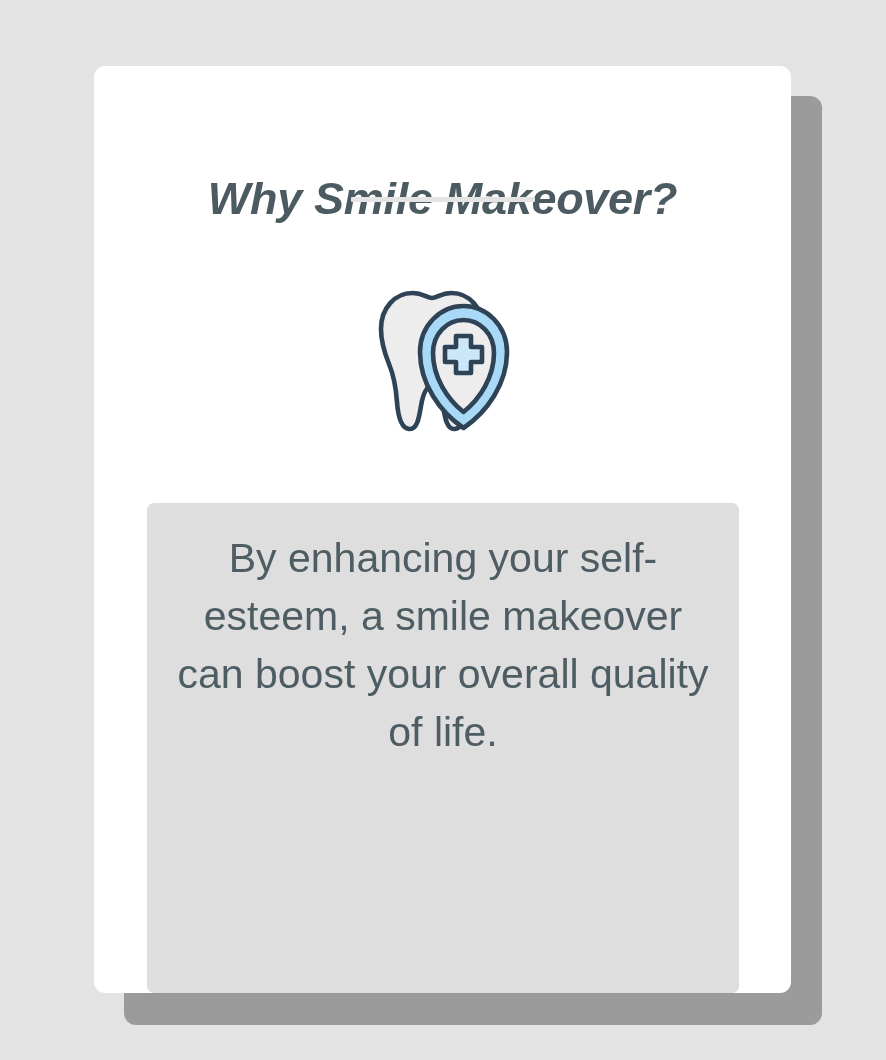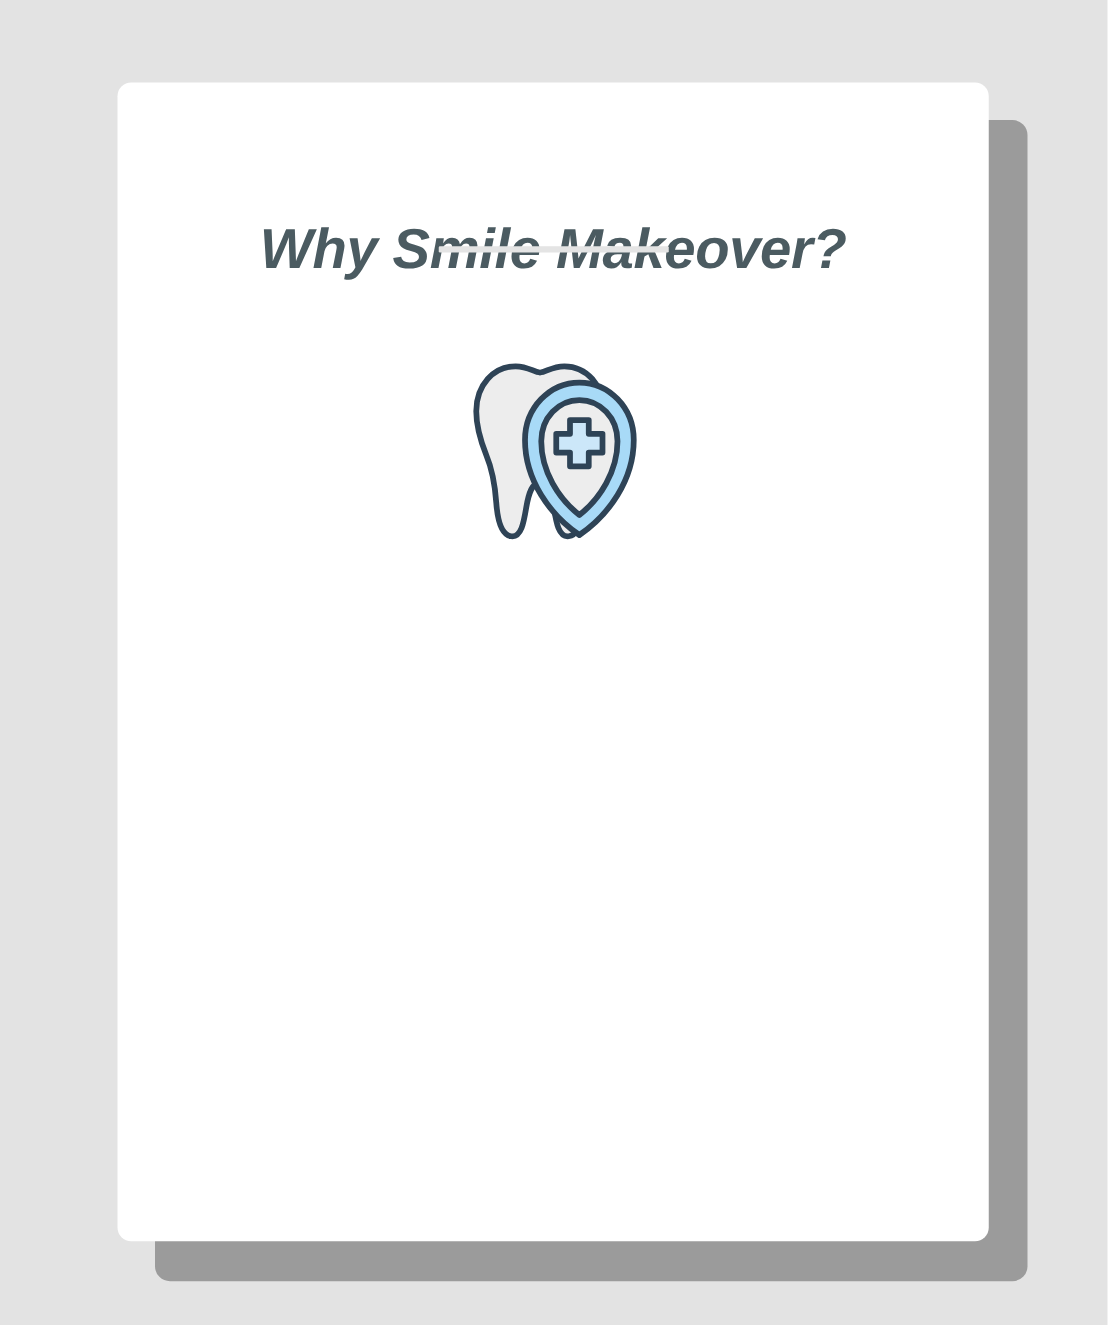--- a/index.html
+++ b/index.html
@@ -141,15 +141,18 @@
                  C129 97 115 119 98.5 132
                  C82 119 68 97 68 73
                  C68 54 82 40 98.5 40 Z" fill="#ededed" stroke="#2e4356" stroke-width="4.6" stroke-linejoin="round"></path>
 
         <path d="M91 56 L106 56 L106 67 L117 67 L117 82
                  L106 82 L106 93 L91 93 L91 82 L80 82
                  L80 67 L91 67 Z" fill="#cce7f9" stroke="#2e4356" stroke-width="4.6" stroke-linejoin="round"></path>
       </svg>
     </div>
 
+    <div class="body-panel">
+      <div class="body-text">By enhancing your self-esteem, a smile makeover can boost your overall quality of life.</div>
+    </div>
 
   </div>
 </div>
 
 </body></html>

